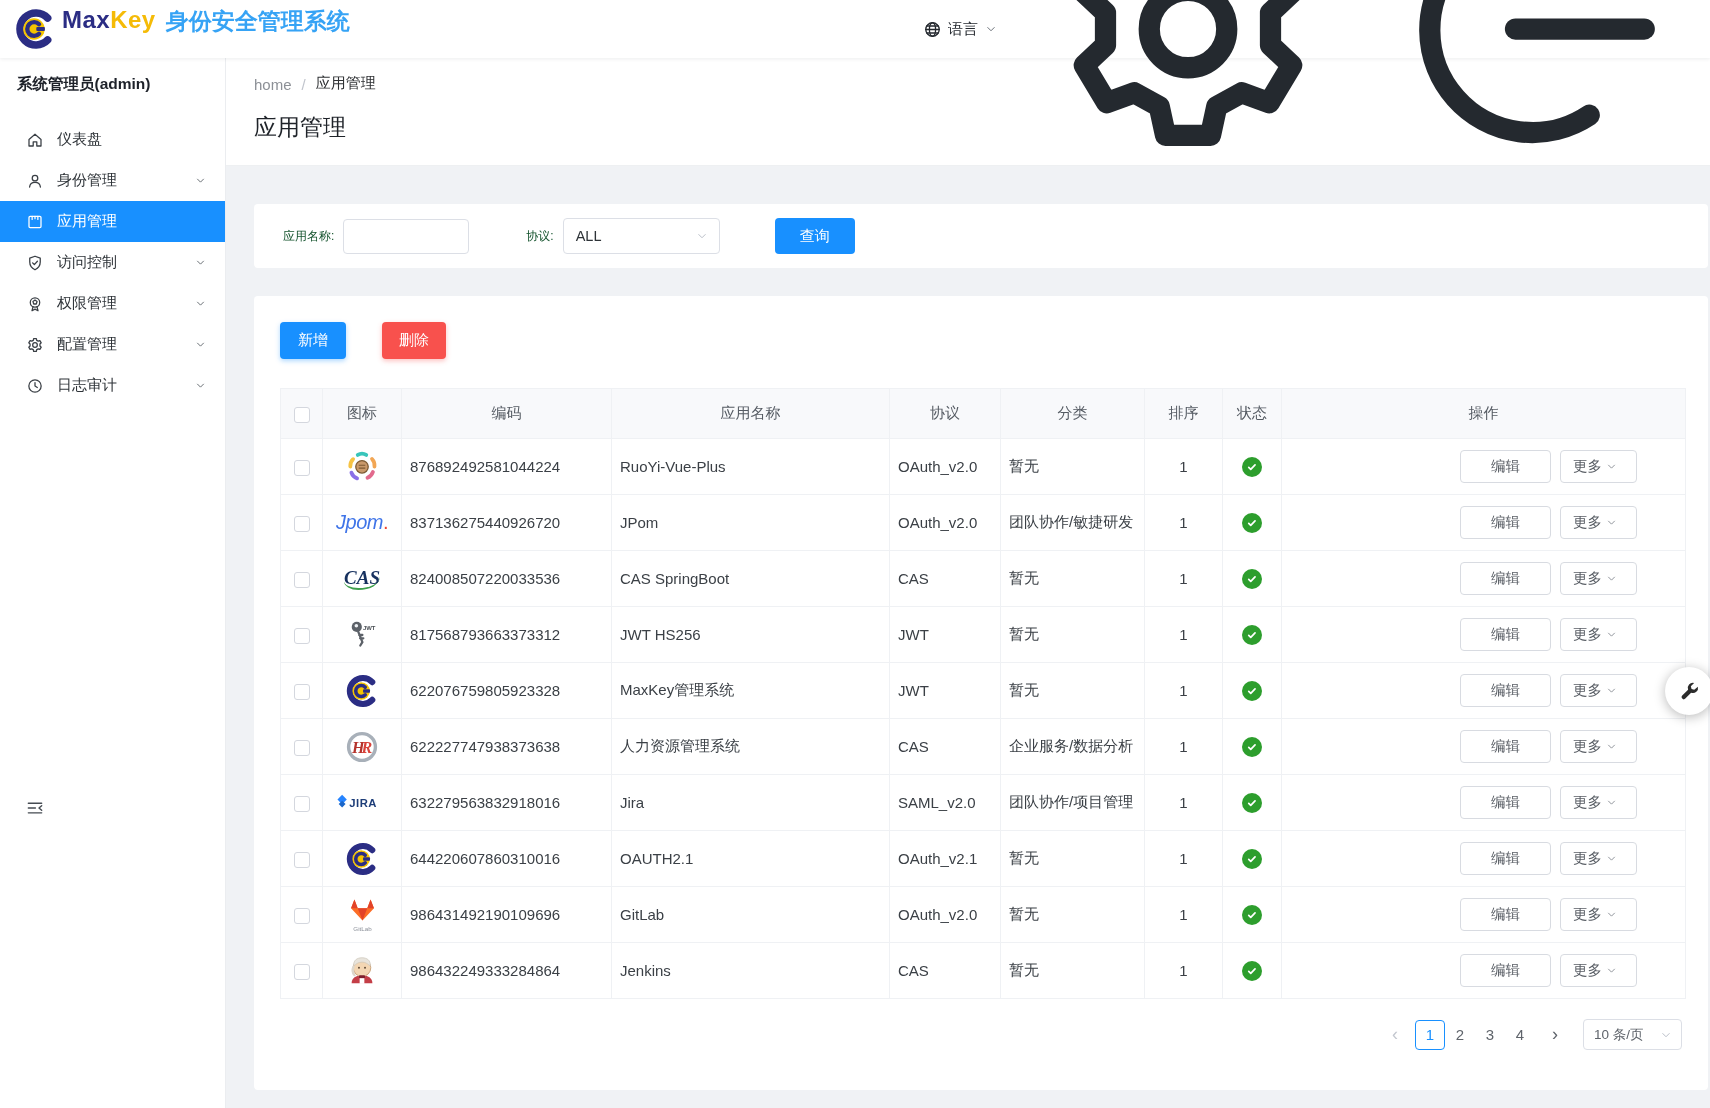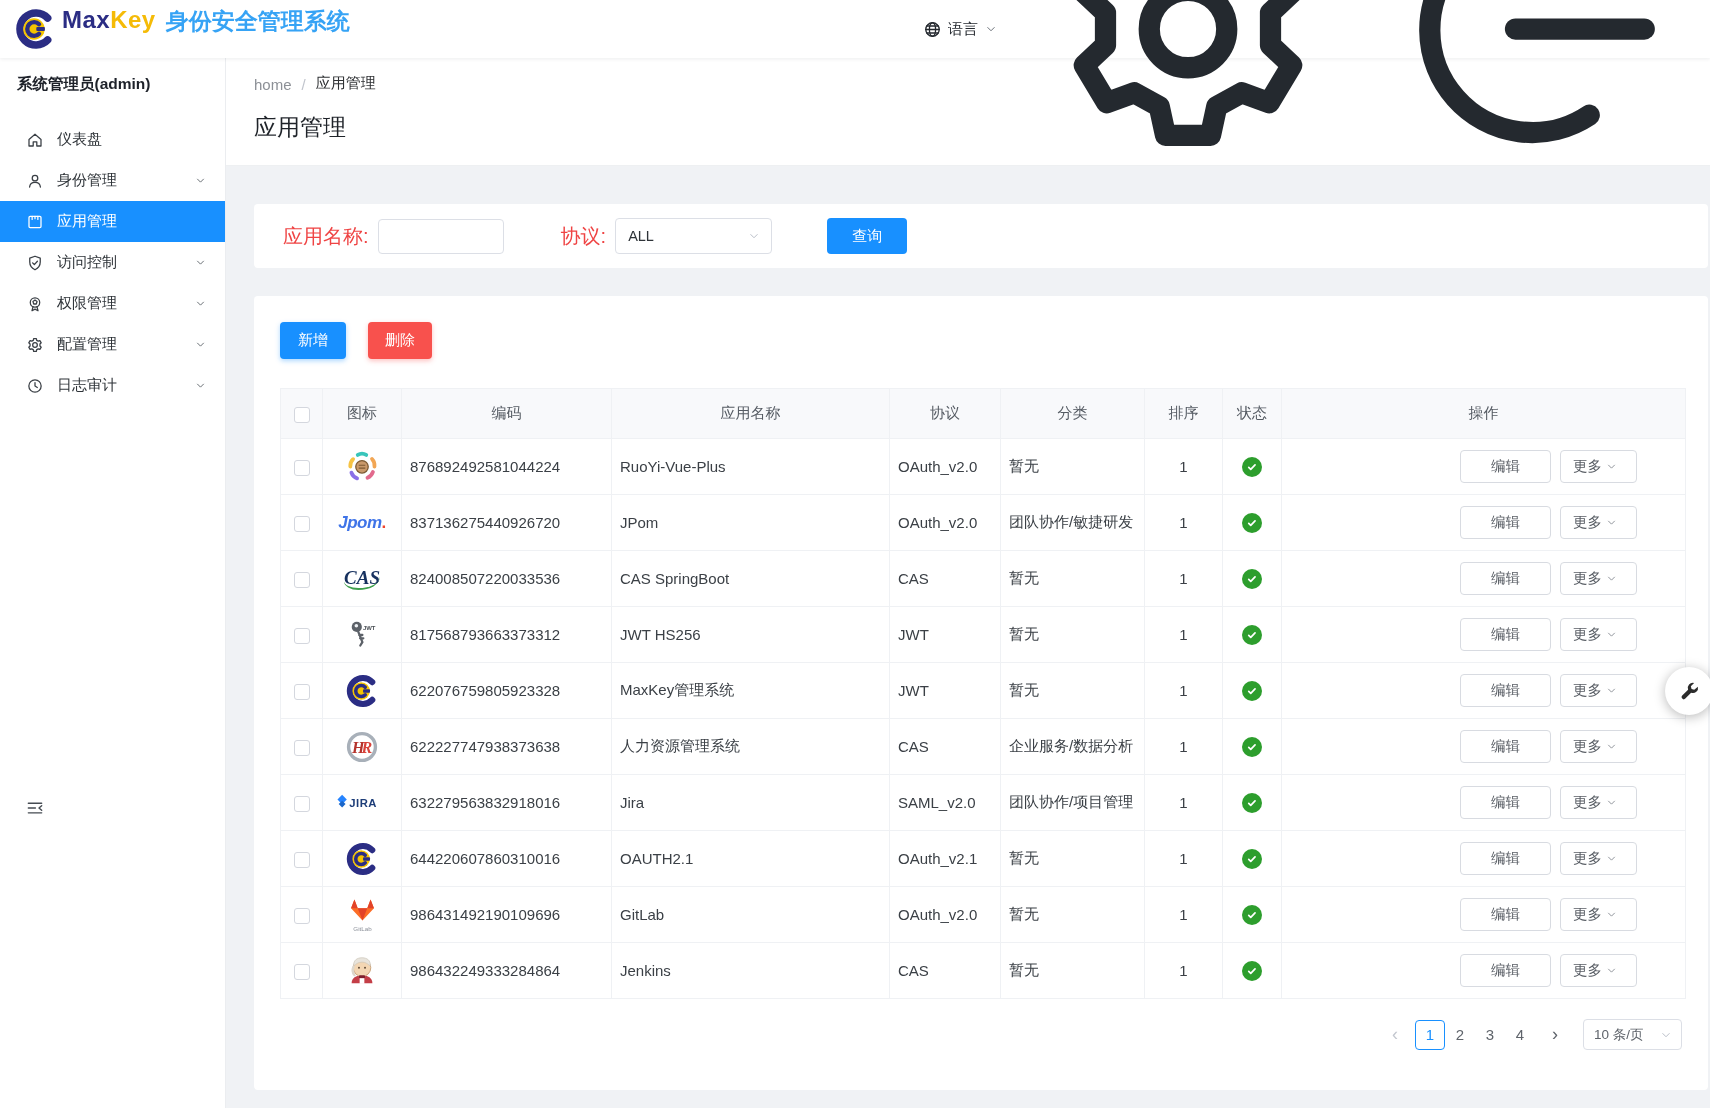--- a/index.html
+++ b/index.html
@@ -44,54 +44,54 @@
   .breadcrumb{display:flex;align-items:flex-end;gap:10px;font-size:15px}
   .bc-home{color:#8c9096;cursor:pointer}
   .bc-sep{color:#c0c4cc}
   .bc-current{color:#2e3033;font-weight:500}
   .page-title{margin-top:19px;font-size:23px;color:#1f2329;font-weight:400}
   .body-area{padding:38px 2px 20px 28px}
   .card{background:#fff;border-radius:4px}
 
   
   .search-card{height:64px;display:flex;align-items:center;padding-left:29px}
-  .f-label{font-size:20px;color:#ef4444}
+  .f-label{font-size:12px;color:#14532d}
   .f-input{width:126px;height:35px;border:1px solid #dcdfe6;border-radius:4px;margin-left:9px;padding:0 8px;font-size:14px;color:#303133;outline:none}
   .f-select{width:157px;height:36px;border:1px solid #dcdfe6;border-radius:4px;margin-left:9px;display:flex;align-items:center;justify-content:space-between;padding:0 10px 0 12px;cursor:pointer}
   .f-select .sel-val{font-size:14.5px;color:#2e3338}
   .sel-chev{width:14px;height:14px;color:#b9bec7}
   .sel-chev svg{width:100%;height:100%}
   .btn{border:none;border-radius:4px;cursor:pointer;font-family:inherit}
   .btn-primary{background:#1890ff;color:#fff}
   .btn-search{width:80px;height:36px;font-size:15px;margin-left:55px}
 
   
   .table-card{margin-top:28px;padding:26px 26px 40px 26px}
-  .toolbar-row{display:flex;gap:22px}
+  .toolbar-row{display:flex;gap:36px}
   .btn-add{width:66px;height:37px;font-size:15px;box-shadow:0 2px 5px rgba(24,144,255,.35)}
   .btn-del{width:64px;height:37px;font-size:15px;background:#f8514d;color:#fff;box-shadow:0 2px 5px rgba(248,81,77,.35)}
   table{border-collapse:collapse;table-layout:fixed;width:1405px;margin-top:29px}
   col.c-sel{width:42px}col.c-icon{width:79px}col.c-code{width:210px}col.c-name{width:278px}col.c-proto{width:111px}col.c-cat{width:144px}col.c-sort{width:78px}col.c-status{width:59px}col.c-act{width:404px}
   th,td{border:1px solid #eff1f4;font-size:15px}
   thead th{height:50px;background:#f8f9fb;font-weight:400;color:#555b63;text-align:center}
   tbody td{height:55px;color:#3b4046;background:#fff}
   td.cl{text-align:left;padding-left:8px}
   td.cc,th.cc{text-align:center}
   .checkbox{display:inline-block;width:16px;height:16px;border:1px solid #d4d7de;border-radius:3px;background:#fff;vertical-align:middle;cursor:pointer}
   .icon-cell{display:flex;align-items:center;justify-content:center;height:55px}
   .status-ok{display:inline-flex;width:20px;height:20px;border-radius:50%;background:#2d9e2d;align-items:center;justify-content:center;vertical-align:middle}
   .status-ok svg{width:12px;height:12px}
   .actions-cell{display:flex;align-items:center;justify-content:flex-end;gap:9px;height:55px;padding-right:48px}
   .btn-plain{display:inline-flex;align-items:center;justify-content:center;height:33px;padding:0 30px;background:#fff;border:1px solid #d8dbe1;border-radius:4px;font-size:14.5px;color:#585d64;cursor:pointer}
   .btn-more{padding:0 18px 0 12px;gap:3px}
   .btn-more .mini-chev{width:13px;height:13px;color:#878c93}
   .btn-more .mini-chev svg{width:100%;height:100%}
 
   
-  .logo-jpom{font-size:17px;font-weight:bold;color:#3f74e8;letter-spacing:-.5px;font-style:italic}
+  .logo-jpom{font-size:20px;font-weight:normal;color:#3f74e8;letter-spacing:-.5px;font-style:italic}
   .logo-jpom i{font-style:normal;color:#f0442e}
   .logo-cas{font-family:"Liberation Serif",serif;font-size:19px;font-weight:bold;font-style:italic;color:#16305e;border-bottom:2.5px solid #3f9f4c;border-radius:0 0 60% 40%;padding-bottom:1px;line-height:1}
 
   
   .pagination{display:flex;align-items:center;justify-content:flex-end;margin-top:20px;gap:5px}
   .page-arrow,.page-num{min-width:30px;height:30px;display:inline-flex;align-items:center;justify-content:center;background:transparent;border:none;font-size:15px;color:#5f646b;cursor:pointer;font-family:inherit}
   .page-arrow.prev{color:#c3c7cf;font-size:18px}
   .page-arrow.next{font-size:18px}
   .page-num.current{border:1px solid #1890ff;color:#1890ff;border-radius:4px;background:#fff}
   .size-select{height:31px;min-width:99px;border:1px solid #dcdfe6;border-radius:4px;display:inline-flex;align-items:center;justify-content:space-between;gap:10px;padding:0 8px 0 10px;margin-left:8px;font-size:13.5px;color:#5f646b;cursor:pointer}

